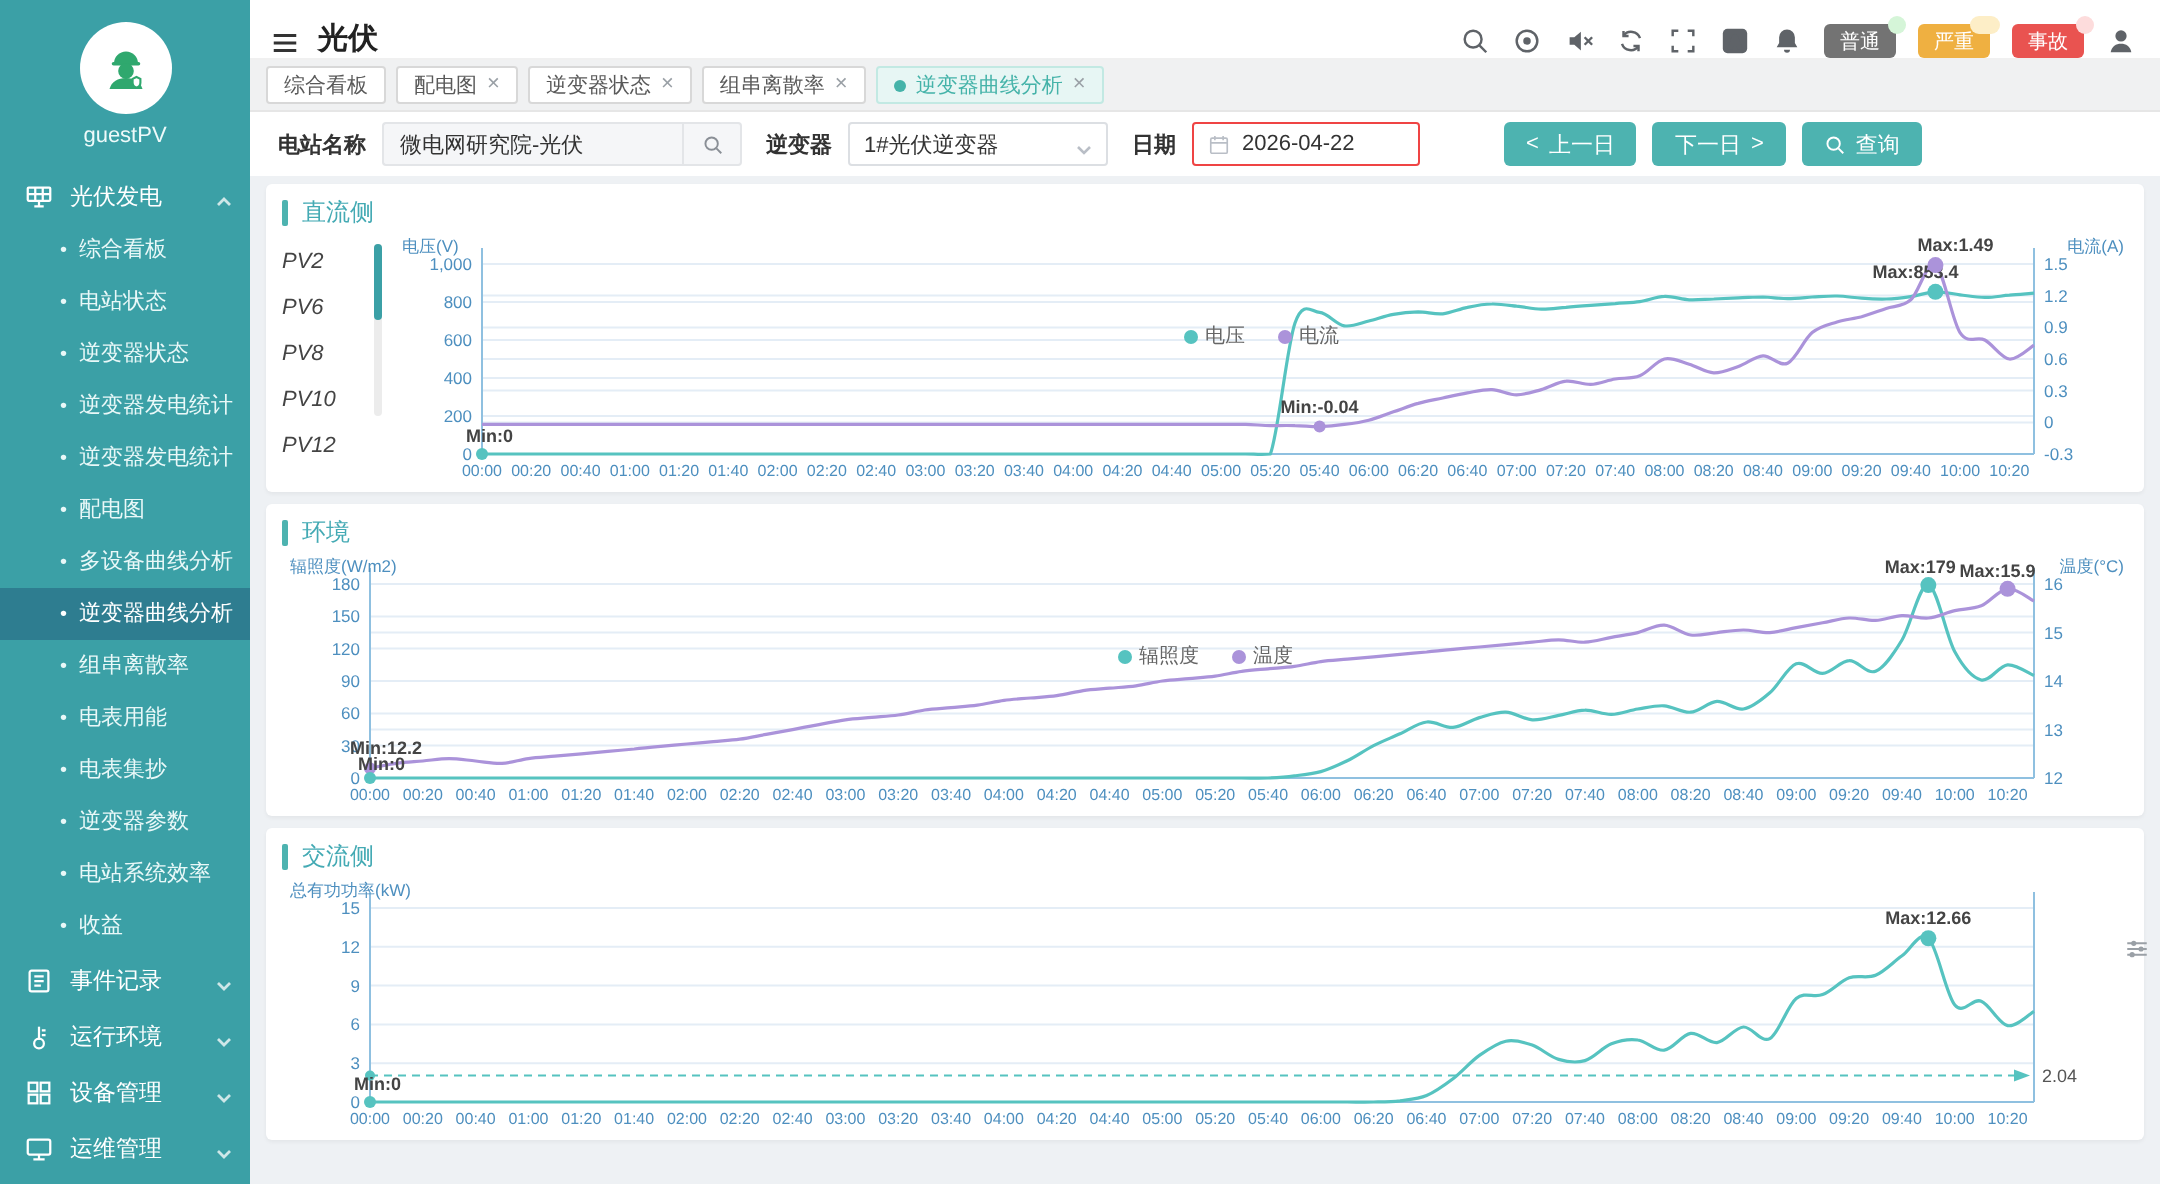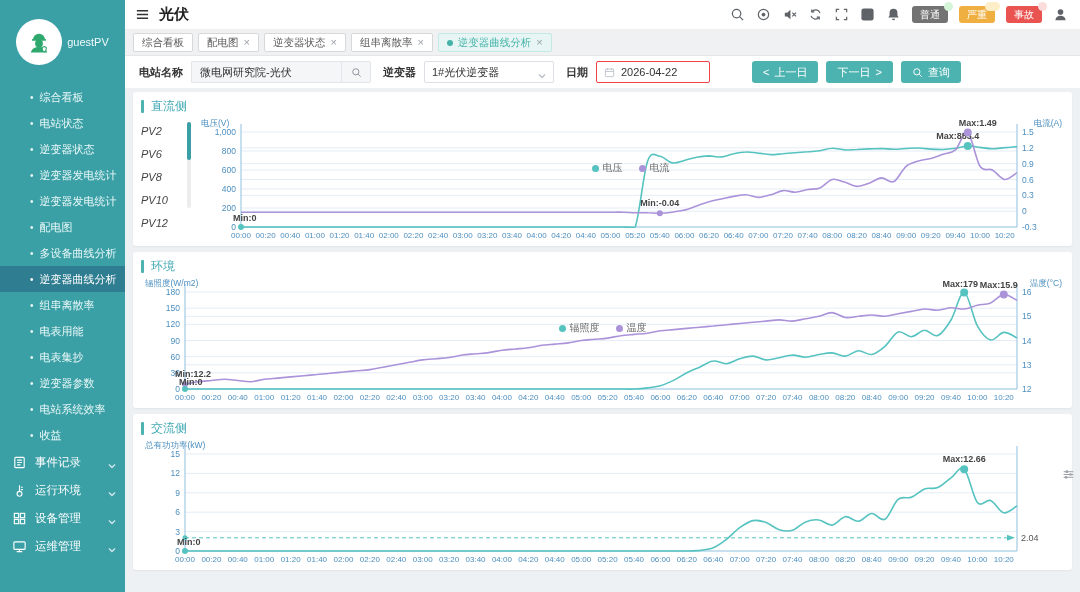--- a/index.html
+++ b/index.html
@@ -1,36 +1,36 @@
 <!DOCTYPE html>
 <html><head>
 <meta charset="utf-8">
 <style>
   * { margin:0; padding:0; box-sizing:border-box; }
   html,body { font-family:"Liberation Sans","DejaVu Sans",sans-serif; }
   .app { width:1080px; height:592px; display:flex; overflow:hidden; background:#eef1f4; font-size:12px; color:#333; }
 
   
   .sidebar { width:125px; background:#3BA0A6; color:#fff; flex-shrink:0; display:flex; flex-direction:column; overflow:hidden; }
-  .profile { height:84px; display:flex; flex-direction:row; align-items:center; justify-content:center; gap:5px; flex-shrink:0; }
+  .profile { height:84px; display:flex; flex-direction:column; align-items:center; justify-content:center; gap:5px; flex-shrink:0; }
   .avatar { width:46px; height:46px; border-radius:50%; background:#fff; display:flex; align-items:center; justify-content:center; }
   .username { font-size:11px; color:#eefafa; }
   .side-nav { flex:1; }
   .side-section { height:28px; display:flex; align-items:center; padding:0 9px 0 12px; font-size:11.5px; cursor:pointer; }
   .side-section .sicon { width:15px; height:15px; margin-right:8px; flex-shrink:0; }
   .side-section .sicon svg { width:100%; height:100%; stroke:currentColor; fill:none; stroke-width:1.2; }
   .side-section .chev { margin-left:auto; width:8px; height:6px; opacity:.75; }
   .side-section .chev svg { width:8px; height:6px; stroke:currentColor; fill:none; stroke-width:1.4; }
   .side-item { height:26px; line-height:26px; padding-left:30px; font-size:11px; color:#e9f8f8; cursor:pointer; white-space:nowrap; }
   .side-item.active { background:#2E7D90; color:#fff; }
   .side-item .dot { margin-right:6px; font-size:10px; }
 
   
   .main { flex:1; display:flex; flex-direction:column; min-width:0; position:relative; }
-  .topbar { height:30px; background:#fff; display:flex; align-items:center; padding:0 12px 0 10px; gap:9px; border-bottom:1px solid #f0f0f0; flex-shrink:0; }
+  .topbar { height:30px; background:#fff; display:flex; align-items:flex-end; padding:0 12px 0 10px; gap:9px; border-bottom:1px solid #f0f0f0; flex-shrink:0; }
   .hamb { width:15px; height:15px; color:#333; cursor:pointer; }
   .hamb svg { width:100%; height:100%; stroke:currentColor; stroke-width:1.6; fill:none; }
   .page-title { font-size:15px; font-weight:bold; color:#222; }
   .topbar-right { margin-left:auto; display:flex; align-items:center; gap:11px; }
   .tbicon { width:15px; height:15px; color:#5f6368; cursor:pointer; display:inline-flex; }
   .tbicon svg { width:100%; height:100%; stroke:currentColor; fill:none; stroke-width:1.3; }
   .alarm { position:relative; height:17px; padding:0 8px; border:none; border-radius:3px; color:#fff; font-size:10px; cursor:pointer; font-family:inherit; }
   .alarm .mini { position:absolute; top:-4px; right:-5px; height:9px; width:9px; border-radius:5px; }
   .alarm .mini.wide { width:15px; }
 
@@ -91,20 +91,30 @@
           <path d="M12 17a8 8 0 0 1 16 0z" fill="#2fa86e"></path>
           <rect x="10.5" y="16" width="19" height="2.4" rx="1.2" fill="#2fa86e"></rect>
           <circle cx="20" cy="22" r="5.2" fill="#2fa86e"></circle>
           <path d="M9 34c1.4-5.2 5.6-7.4 11-7.4s9.6 2.2 11 7.4z" fill="#2fa86e"></path>
           <path d="M27 26l2.6 1.2v2.6c0 1.8-1.2 2.8-2.6 3.4-1.4-.6-2.6-1.6-2.6-3.4v-2.6z" fill="#fff" stroke="#2fa86e" stroke-width="1.4"></path>
         </svg>
       </div>
       <div class="username">guestPV</div>
     </div>
     <nav class="side-nav">
+        <div class="side-section">
+          <span class="sicon"><svg viewBox="0 0 16 16">
+              <rect x="2" y="3" width="12" height="7" rx="0.5"></rect>
+              <path d="M2 6.5h12M6 3v7M10 3v7M8 10v3M5.5 13h5"></path>
+            </svg></span>
+          <span>光伏发电</span>
+          <span class="chev"><svg viewBox="0 0 8 6">
+              <path d="M1 4.5l3-3 3 3"></path>
+            </svg></span>
+        </div>
         <div class="side-item"><span class="dot">•</span><span>综合看板</span></div>
         <div class="side-item"><span class="dot">•</span><span>电站状态</span></div>
         <div class="side-item"><span class="dot">•</span><span>逆变器状态</span></div>
         <div class="side-item"><span class="dot">•</span><span>逆变器发电统计</span></div>
         <div class="side-item"><span class="dot">•</span><span>逆变器发电统计</span></div>
         <div class="side-item"><span class="dot">•</span><span>配电图</span></div>
         <div class="side-item"><span class="dot">•</span><span>多设备曲线分析</span></div>
         <div class="side-item active"><span class="dot">•</span><span>逆变器曲线分析</span></div>
         <div class="side-item"><span class="dot">•</span><span>组串离散率</span></div>
         <div class="side-item"><span class="dot">•</span><span>电表用能</span></div>

